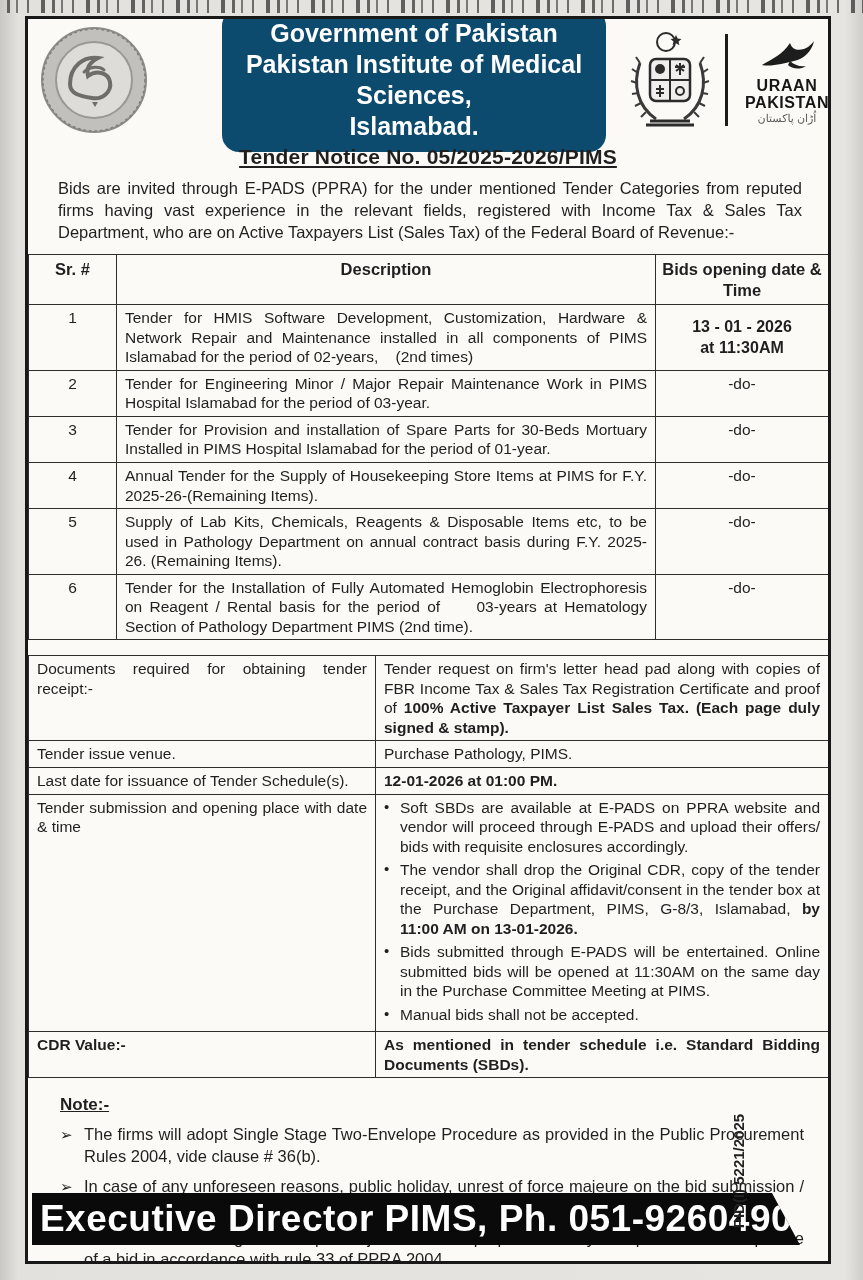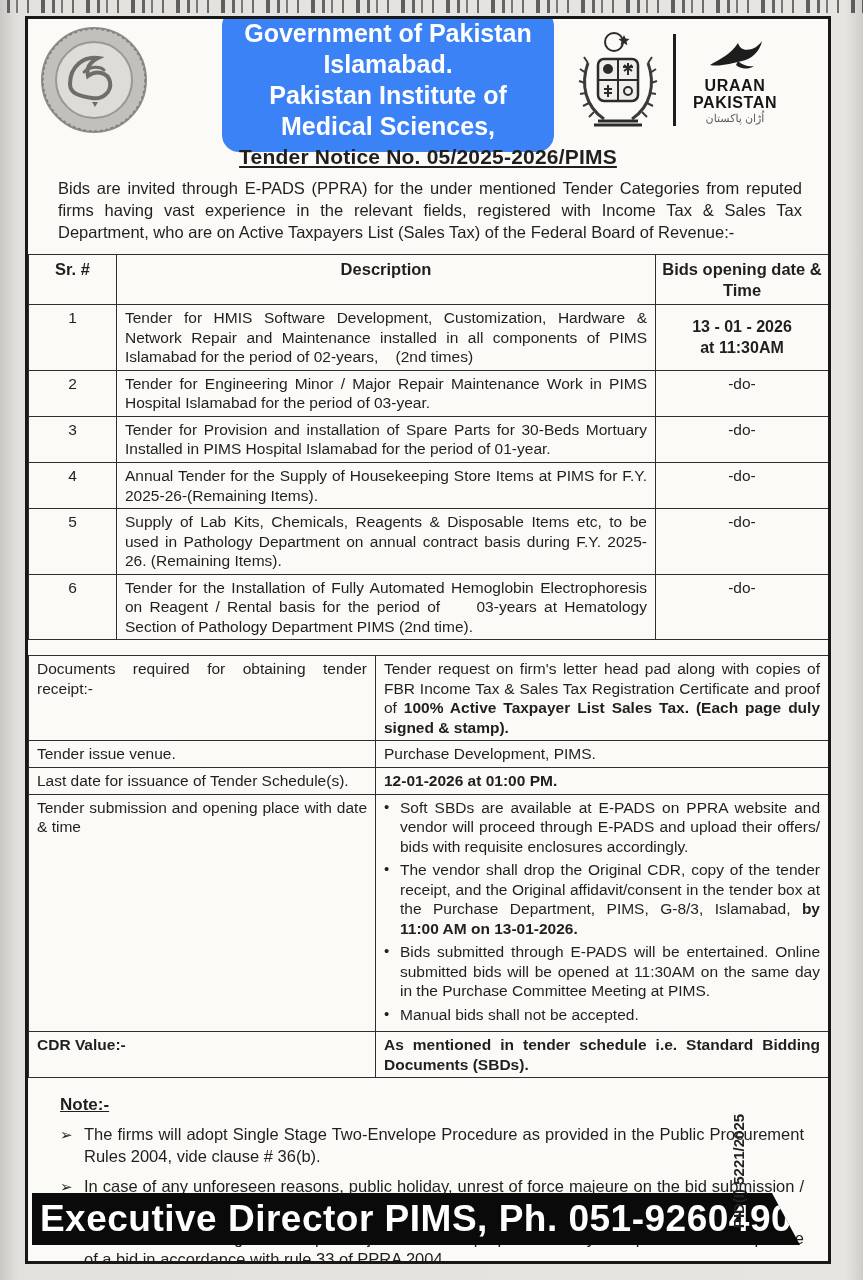--- a/index.html
+++ b/index.html
@@ -20,22 +20,22 @@
   }
   .ad{
     position:absolute;left:25px;top:16px;width:806px;height:1248px;
     background:#fbfaf7;border:3px solid #181818;box-sizing:border-box;
     overflow:hidden;
   }
   
   .header-row{display:flex;align-items:center;margin:7px 10px 0 12px;height:108px;}
   .pims-logo{width:108px;height:108px;flex:0 0 auto;}
   .title-box{
-    flex:0 0 auto;width:332px;margin:0 20px 0 74px;
-    background:#3b82f6;color:#fff;border-radius:17px;
+    flex:0 0 auto;width:384px;margin:0 20px 0 74px;
+    background:#0c4a6e;color:#fff;border-radius:17px;
     text-align:center;font-weight:bold;font-size:25px;line-height:1.25;
     padding:9px 4px;box-sizing:border-box;
   }
   .emblem{width:88px;height:102px;flex:0 0 auto;}
   .v-div{width:3px;height:92px;background:#1c1c1c;margin:0 9px 0 11px;flex:0 0 auto;}
   .uraan{flex:0 0 auto;width:100px;text-align:center;}
   .uraan .bird{width:62px;height:42px;margin:0 auto;display:block;}
   .uraan-name{font-weight:800;font-size:16px;line-height:17px;letter-spacing:.6px;color:#161616;}
   .uraan-urdu{font-size:11px;color:#5a5a5a;margin-top:1px;}
   
@@ -92,22 +92,22 @@
       <circle cx="54" cy="54" r="52" fill="#c2c0bc" stroke="#8e8c88" stroke-width="2"></circle>
       <circle cx="54" cy="54" r="51" fill="none" stroke="#7f7d79" stroke-width="1.5" stroke-dasharray="2.5 3"></circle>
       <circle cx="54" cy="54" r="38" fill="#dedcd8" stroke="#9a9894" stroke-width="2"></circle>
       <path d="M30,58 C30,40 44,30 58,32 C50,36 46,42 48,50 C56,44 68,46 70,56 C72,66 62,74 52,72 C40,70 30,68 30,58 Z" fill="none" stroke="#6f6d69" stroke-width="4" stroke-linecap="round"></path>
       <path d="M44,46 C50,40 60,40 64,44" fill="none" stroke="#6f6d69" stroke-width="3" stroke-linecap="round"></path>
       <path d="M52,76 l3,5 l3,-5 z" fill="#6f6d69"></path>
     </svg>
 
     <div class="title-box">
       <div>Government of Pakistan</div>
+      <div>Pakistan Institute of Medical Sciences,</div>
       <div>Islamabad.</div>
-      <div>Pakistan Institute of Medical Sciences,</div>
     </div>
 
     <svg class="emblem" viewBox="0 0 88 102">
       <path d="M44,4 a10,10 0 1 0 0.2,20 a8,8 0 1 1 -0.2,-20 Z" fill="#2b2b2b"></path>
       <circle cx="40" cy="13" r="9" fill="none" stroke="#2b2b2b" stroke-width="2"></circle>
       <path d="M50,6 l1.6,3.6 3.9,0.3 -3,2.6 0.9,3.8 -3.4,-2 -3.4,2 0.9,-3.8 -3,-2.6 3.9,-0.3 Z" fill="#2b2b2b"></path>
       <path d="M14,34 C6,56 12,78 30,90" fill="none" stroke="#3a3a3a" stroke-width="3"></path>
       <path d="M74,34 C82,56 76,78 58,90" fill="none" stroke="#3a3a3a" stroke-width="3"></path>
       <path d="M14,34 l-4,-6 M12,44 l-6,-4 M11,54 l-6,-2 M12,64 l-6,1 M15,74 l-6,3 M20,83 l-5,5" stroke="#3a3a3a" stroke-width="2"></path>
       <path d="M74,34 l4,-6 M76,44 l6,-4 M77,54 l6,-2 M76,64 l6,1 M73,74 l6,3 M68,83 l5,5" stroke="#3a3a3a" stroke-width="2"></path>
@@ -194,21 +194,21 @@
       </colgroup>
     <tbody>
       <tr>
         <td class="just">Documents required for obtaining tender receipt:-</td>
         <td class="just">
           <span>Tender request on firm's letter head pad along with copies of FBR Income Tax &amp; Sales Tax Registration Certificate and proof of </span><span class="b">100% Active Taxpayer List Sales Tax. (Each page duly signed &amp; stamp).</span>
         </td>
       </tr>
       <tr>
         <td>Tender issue venue.</td>
-        <td>Purchase Development, PIMS.</td>
+        <td>Purchase Pathology, PIMS.</td>
       </tr>
       <tr>
         <td>Last date for issuance of Tender Schedule(s).</td>
         <td class="b">12-01-2026 at 01:00 PM.</td>
       </tr>
       <tr>
         <td class="just">Tender submission and opening place with date &amp; time</td>
         <td>
           <div class="bullet">
             <span class="bdot">•</span>

